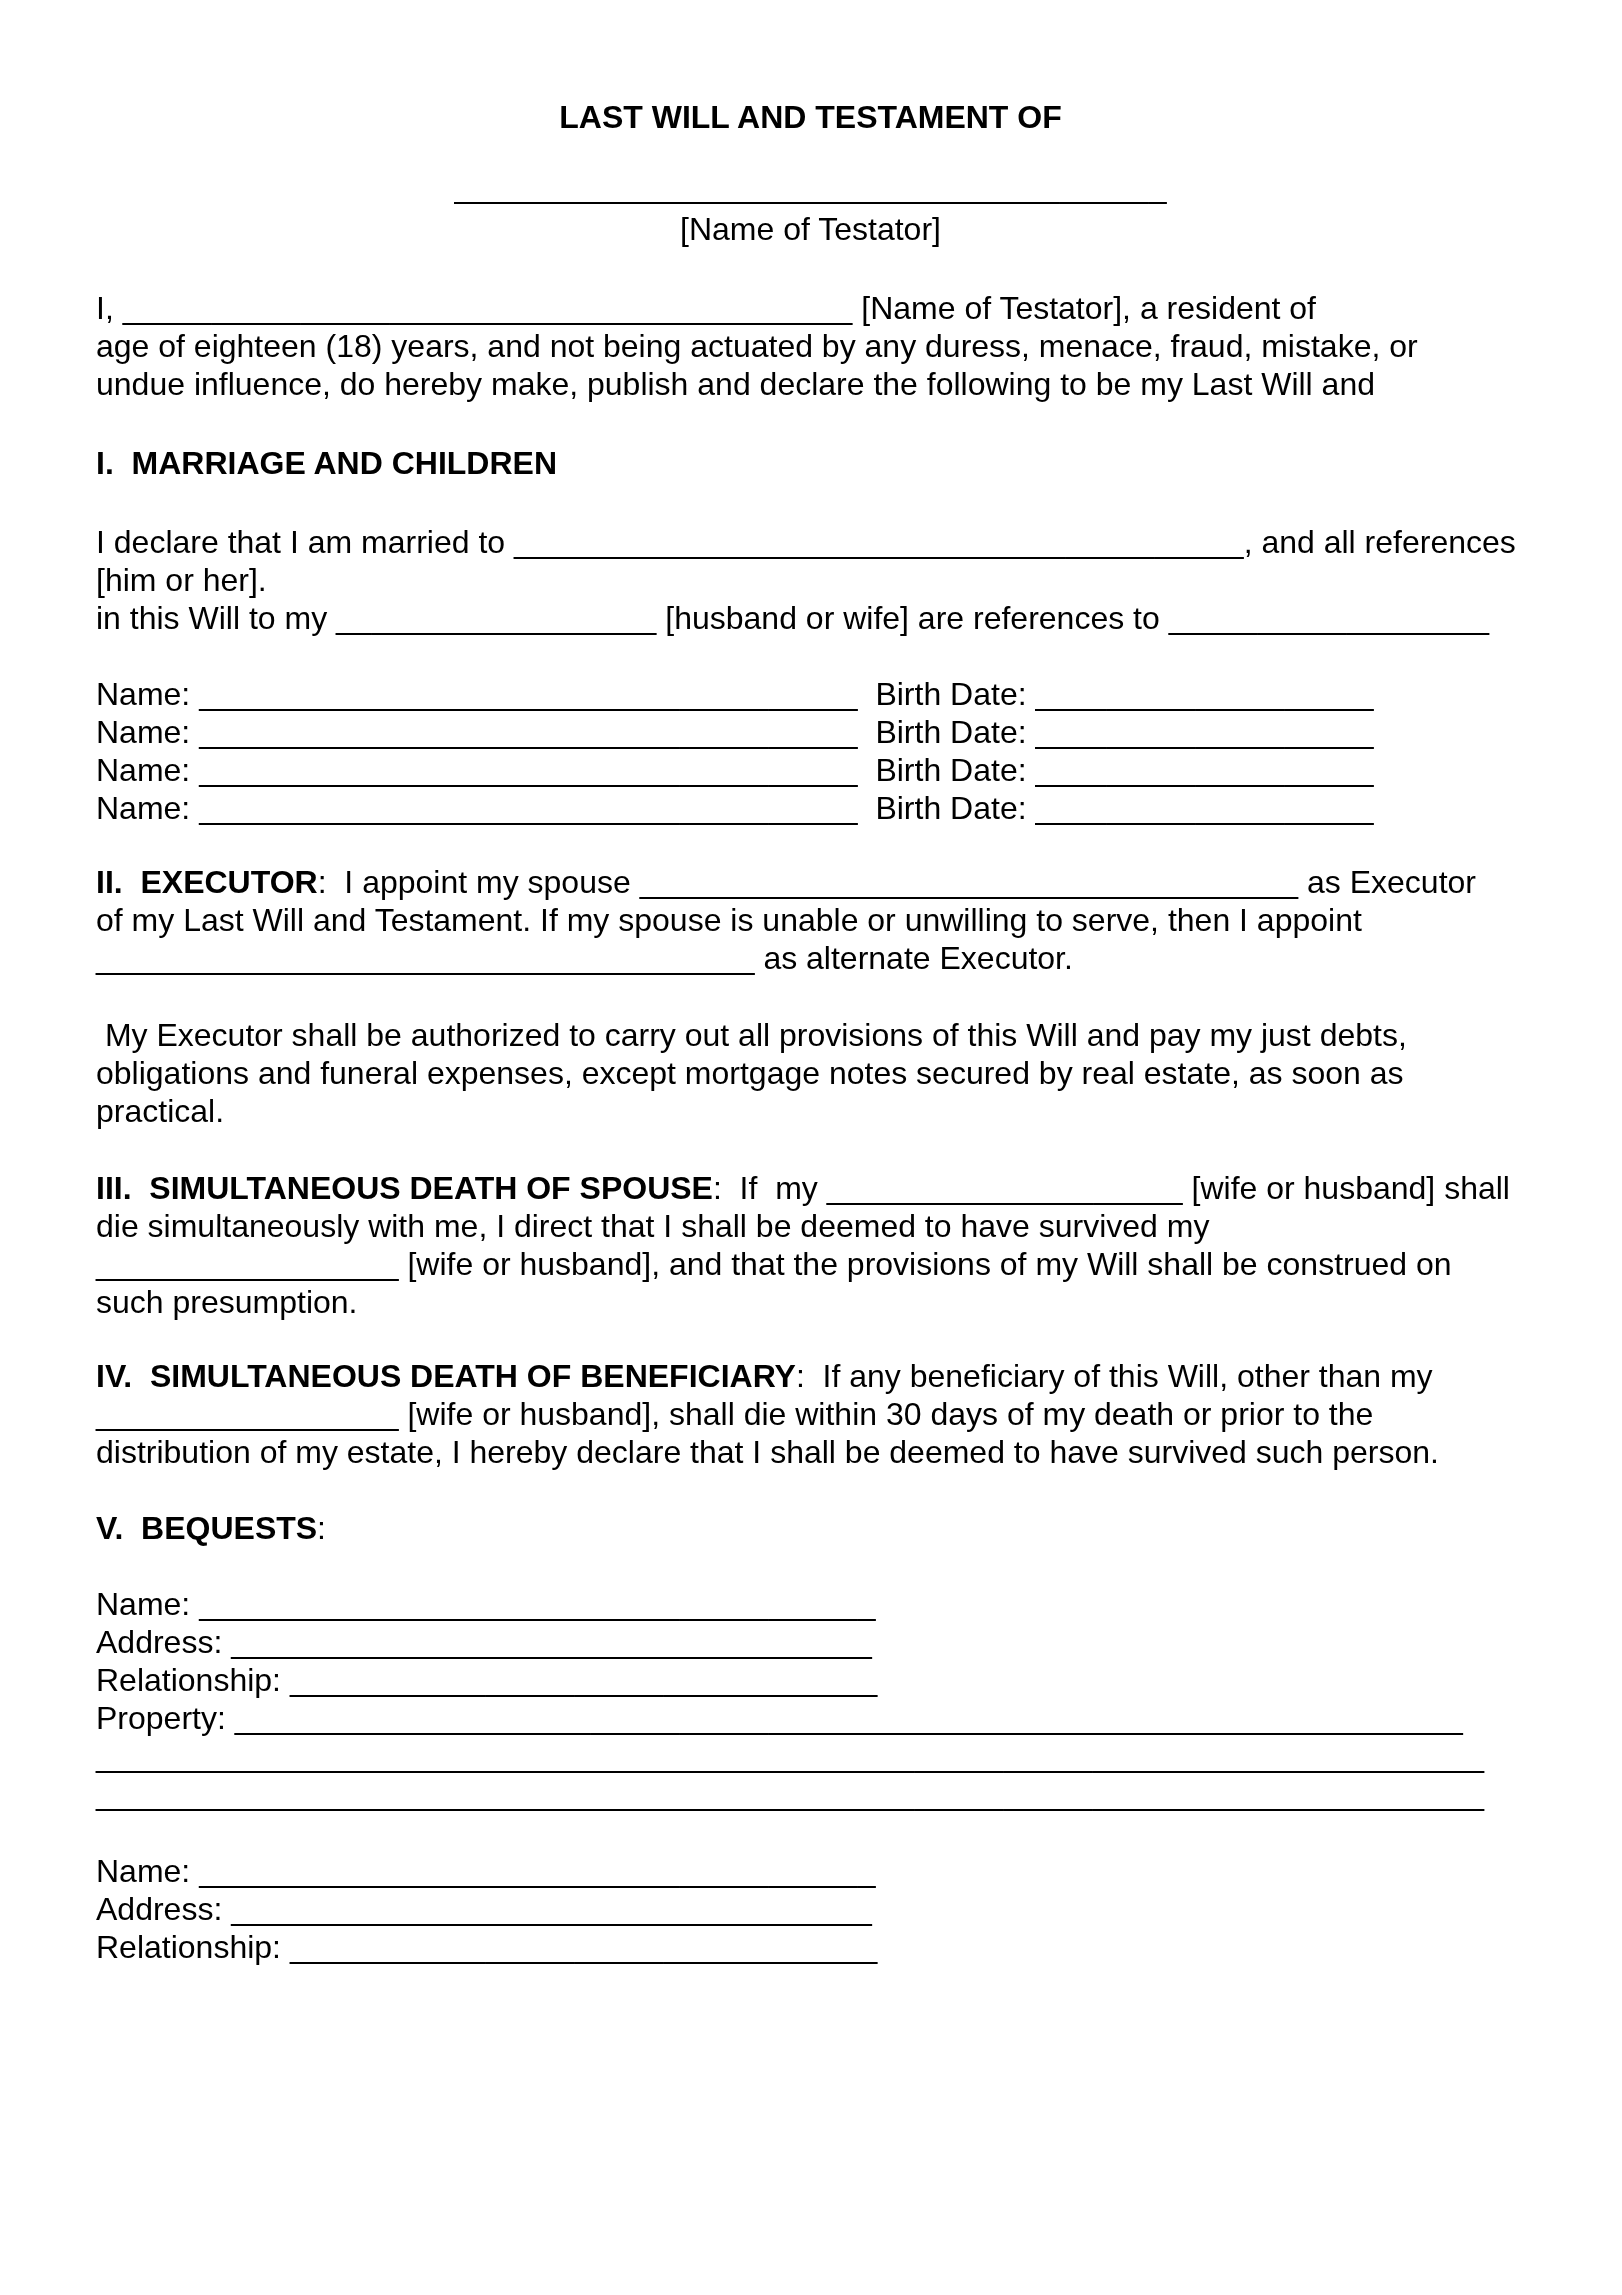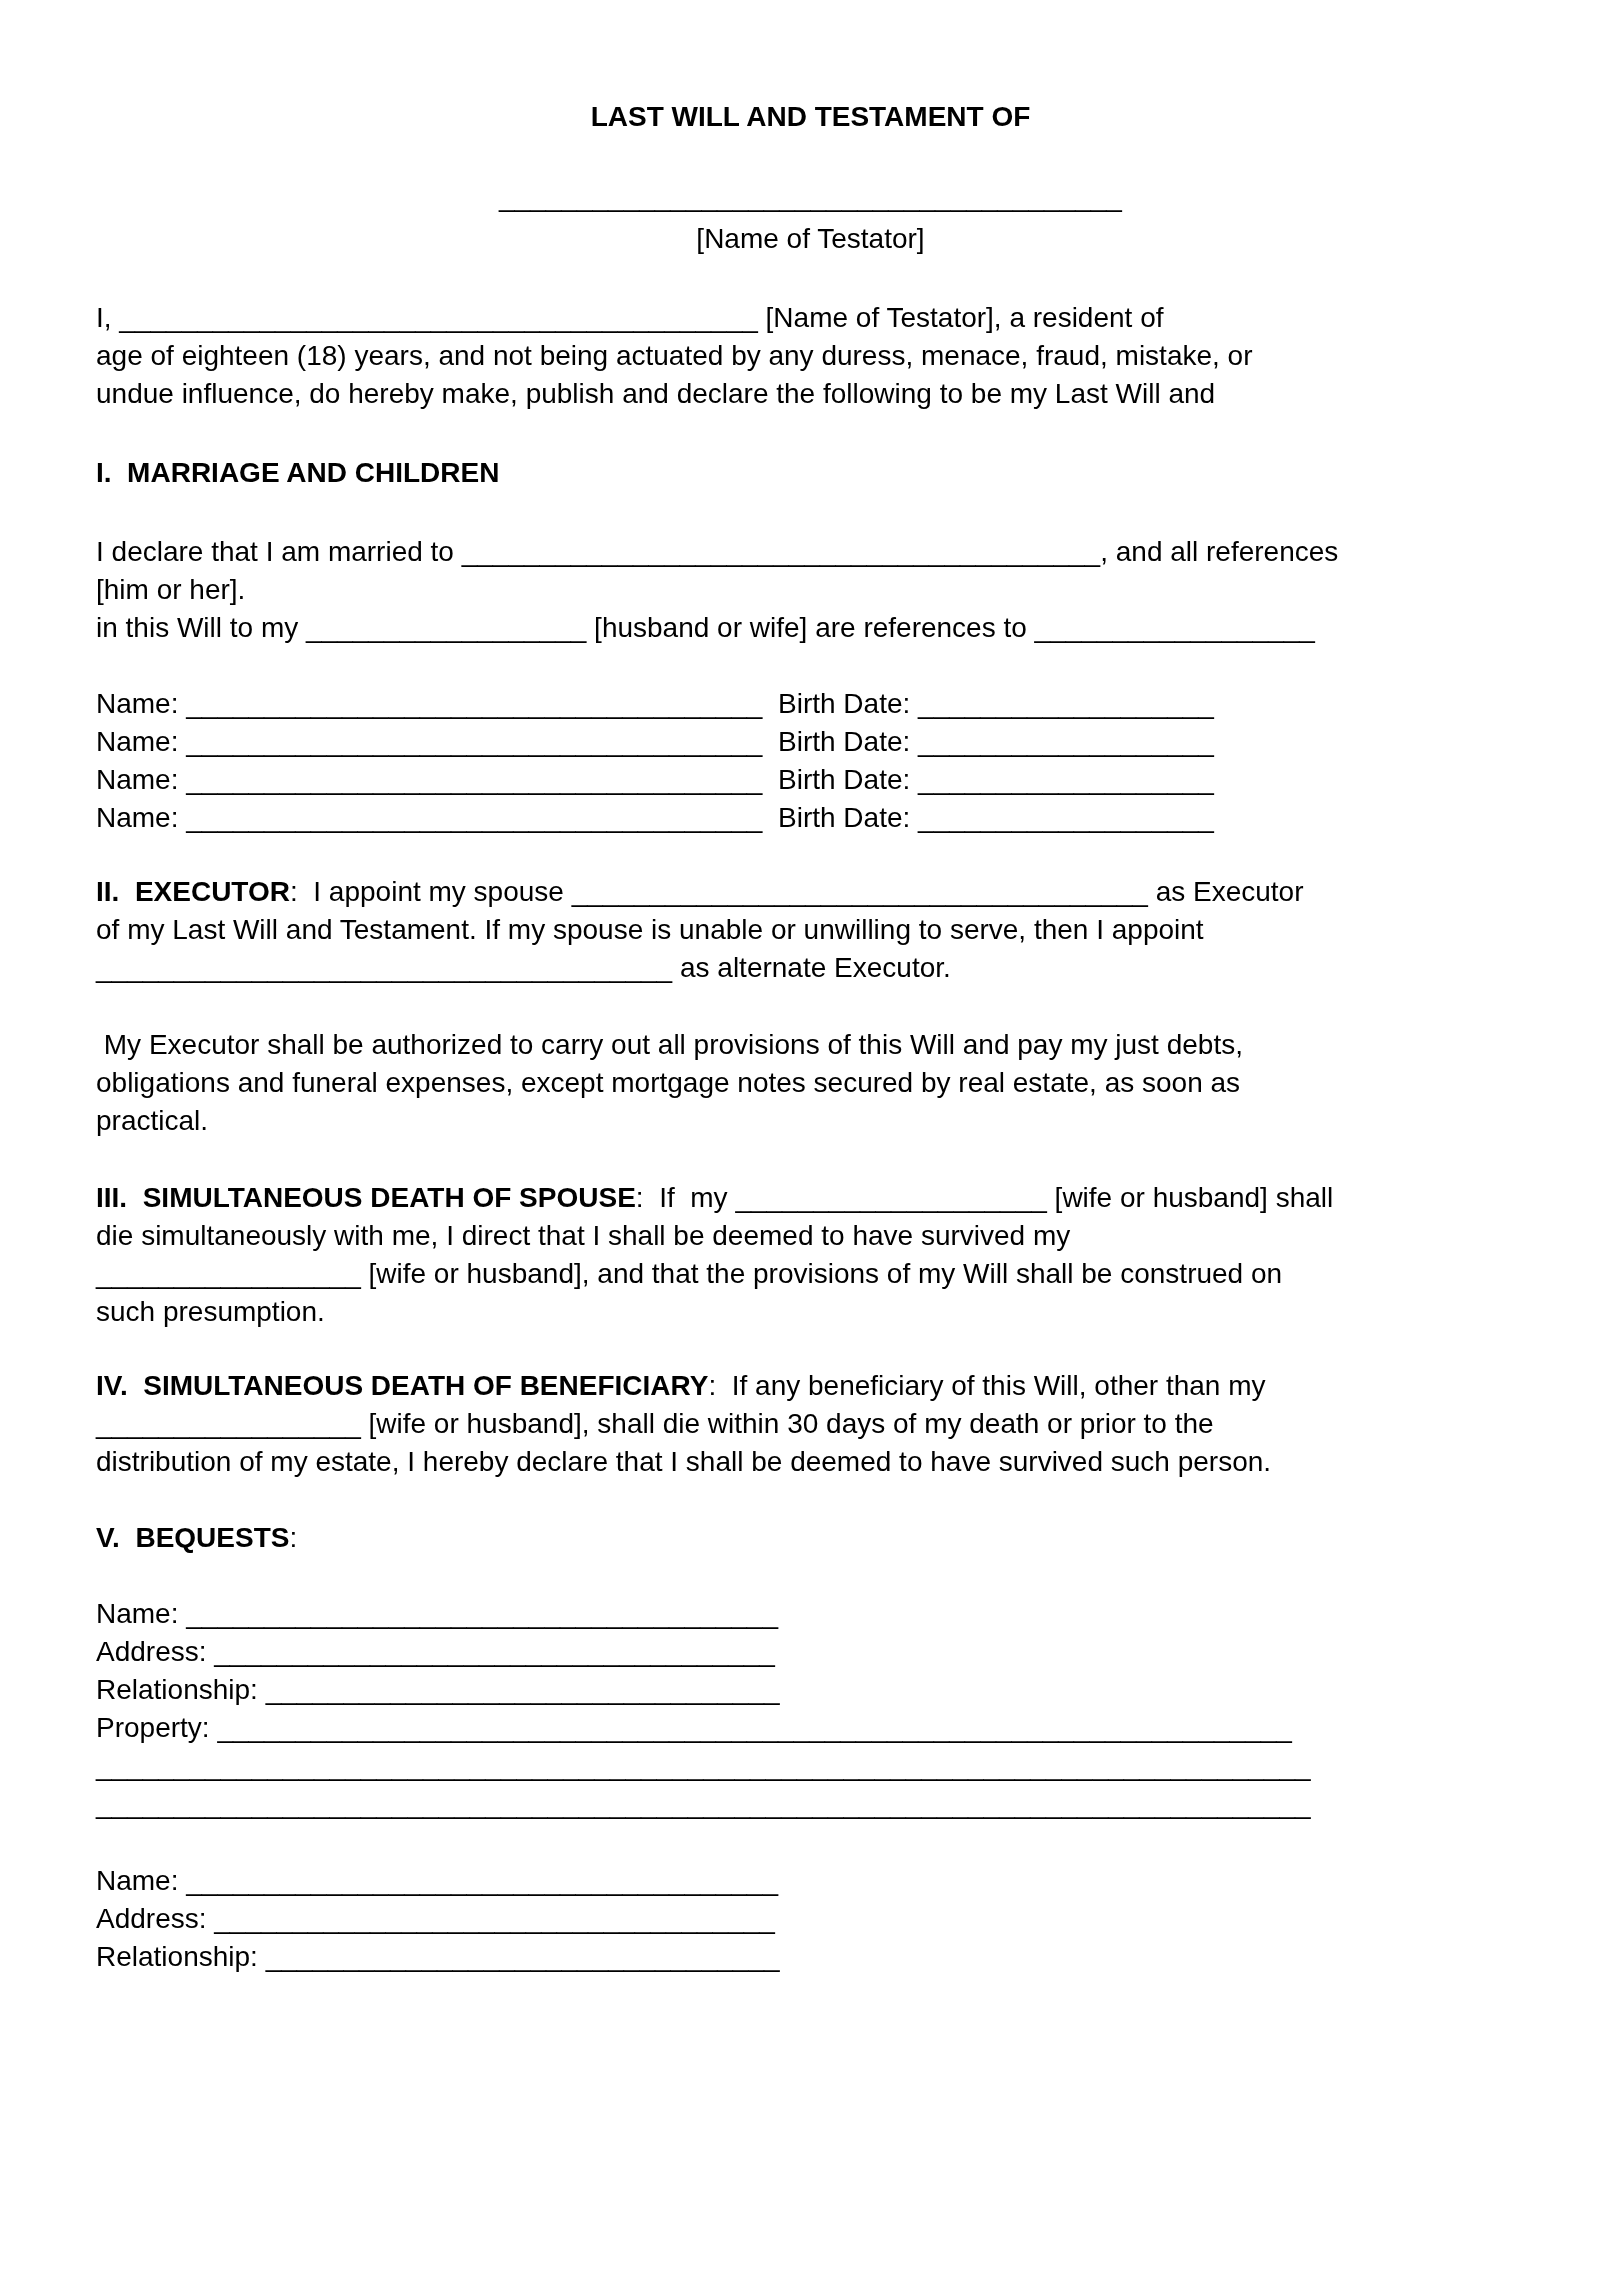--- a/index.html
+++ b/index.html
@@ -4,36 +4,36 @@
 <style>
   html, body { margin: 0; padding: 0; background: #ffffff; }
   .page {
     position: relative;
     width: 1623px;
     height: 2296px;
     box-sizing: border-box;
     background: #ffffff;
     color: #000000;
     font-family: "Liberation Sans", sans-serif;
-    font-size: 28px;
+    font-size: 32px;
     line-height: 38px;
     padding: 98px 98px 0 96px;
     overflow: hidden;
   }
   .line { white-space: pre; }
   .center { text-align: center; }
   .b { font-weight: bold; }
   .title { font-weight: bold; }
   
   .mt4  { margin-top: 3.7px; }
   .mt39 { margin-top: 36px; }
   .mt41 { margin-top: 38px; }
   .mt42 { margin-top: 39px; }
   .mt45 { margin-top: 41px; }
-  .mt46 { margin-top: 42px; }
+  .mt46 { margin-top: 32px; }
 </style>
 </head>
 <body>
 
 <div class="page">
 
   <div class="line center title">LAST WILL AND TESTAMENT OF</div>
 
   <div class="line center mt46"><span>________________________________________</span></div>
   <div class="line center mt4">[Name of Testator]</div>

